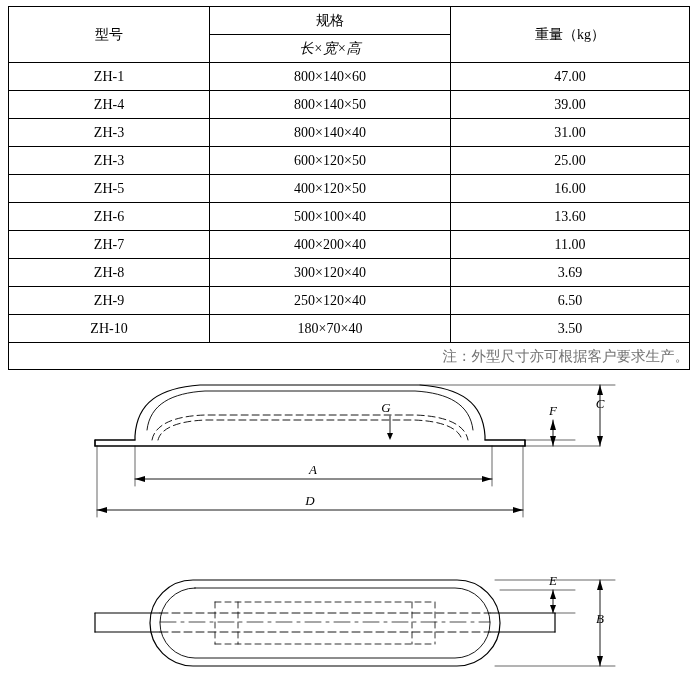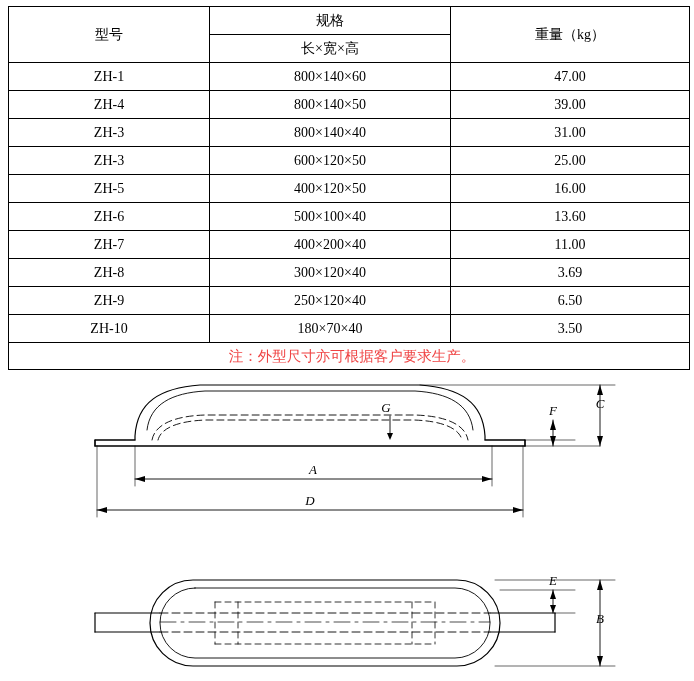--- a/index.html
+++ b/index.html
@@ -38,25 +38,25 @@
     height: 27px;
     line-height: 27px;
   }
   .col-model { width: 200px; }
   .col-spec  { width: 240px; }
   .col-weight{ width: 238px; }
 
   .hdr-model { height: 55px; line-height: 55px; }
   .hdr-weight { height: 55px; line-height: 55px; }
   .hdr-spec-top { height: 27px; line-height: 27px; }
-  .hdr-spec-bot { height: 27px; line-height: 27px; }
+  .hdr-spec-bot { height: 27px; line-height: 27px; font-style: italic; }
 
   .note-row td {
-    text-align: center;
-    color: #ef4444;
+    text-align: right;
+    color: #737373;
     padding-left: 6px;
     font-size: 14.5px;
     height: 26px;
     line-height: 26px;
     font-family: "Liberation Sans", sans-serif;
   }
 
   
   .figure-wrap {
     position: relative;

